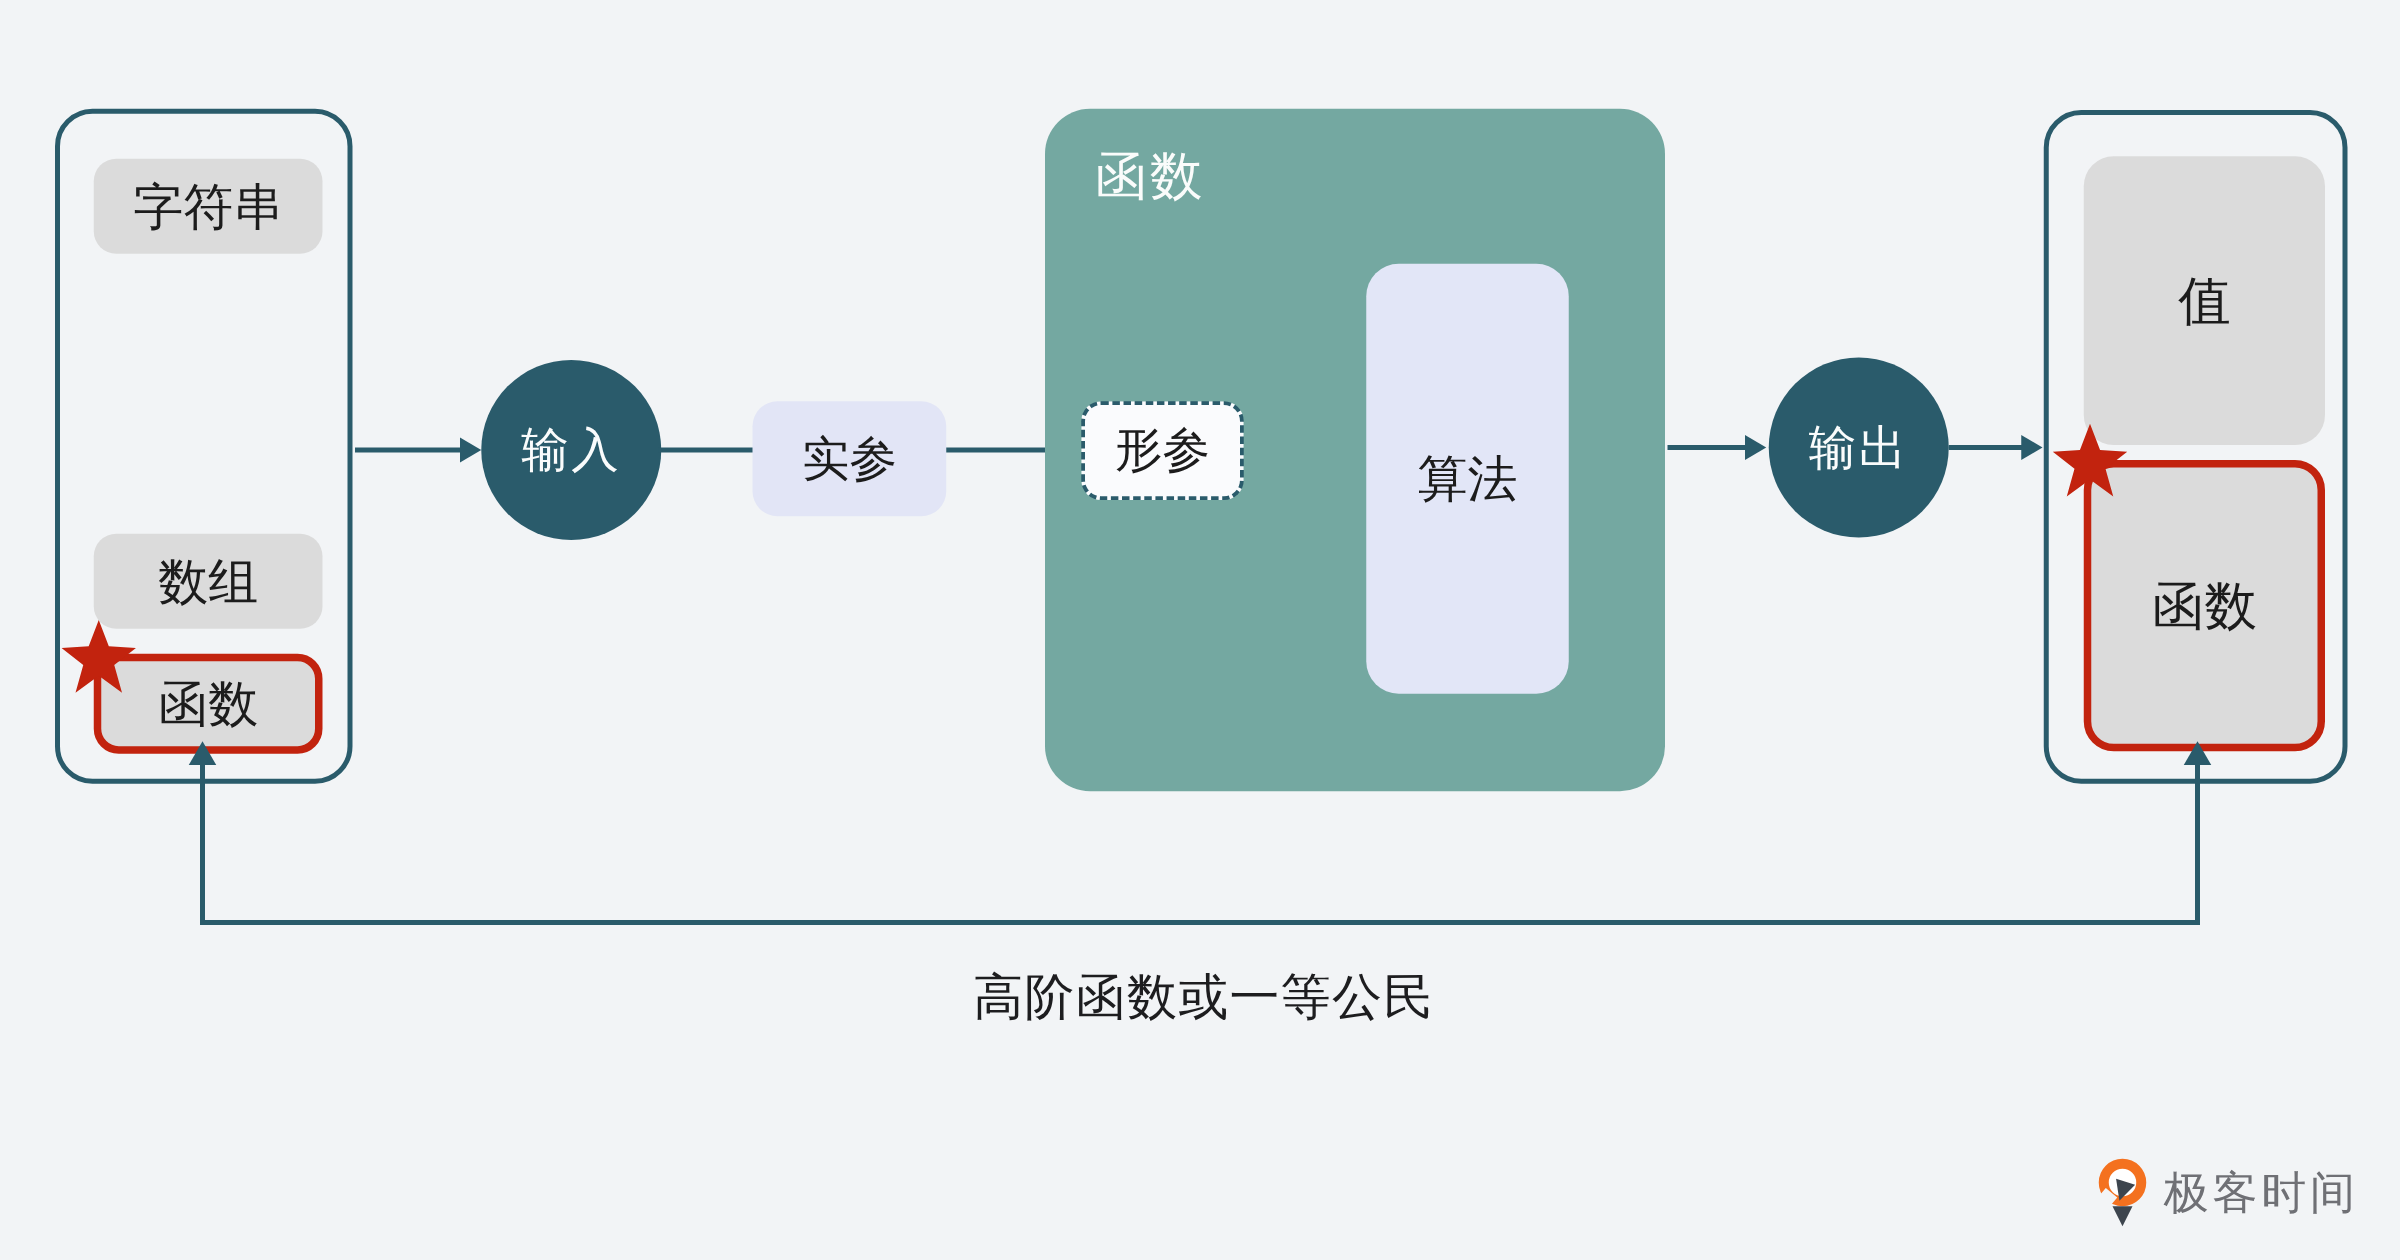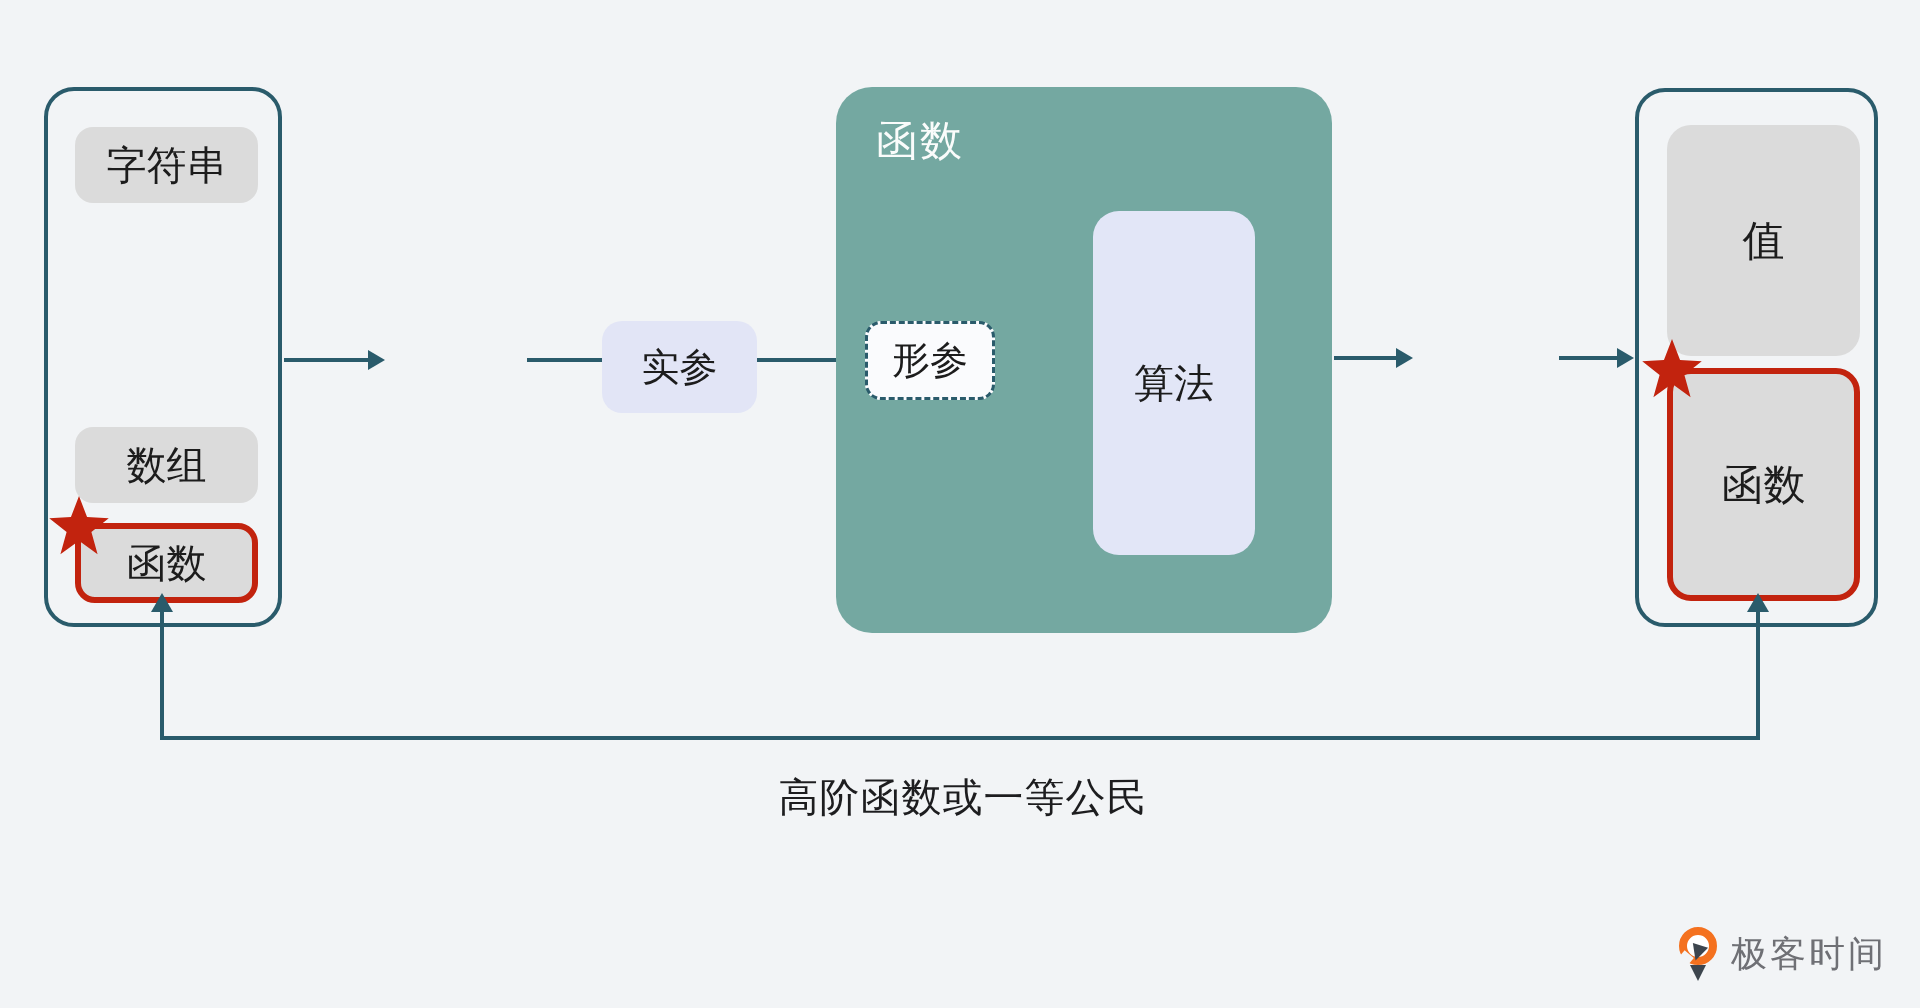--- a/index.html
+++ b/index.html
@@ -132,20 +132,23 @@
       </div>
     <div class="type-box pl-item pl-4">
         <span>函数</span>
       </div>
   </div>
   <div class="star star-left"></div>
 
   <div class="hline" style="left:284px;top:358px;width:86px;"></div>
   <div class="ah-right" style="left:368px;top:350px;"></div>
 
+  <div class="node-circle circle-input">
+      <span>输入</span>
+    </div>
 
   <div class="hline" style="left:527px;top:358px;width:76px;"></div>
 
   <div class="box-actual">
       <span>实参</span>
     </div>
 
   <div class="hline" style="left:757px;top:358px;width:90px;"></div>
   <div class="ah-right" style="left:845px;top:350px;"></div>
 
@@ -155,20 +158,23 @@
         <span>形参</span>
       </div>
     <div class="box-algo">
         <span>算法</span>
       </div>
   </div>
 
   <div class="hline" style="left:1334px;top:356px;width:64px;"></div>
   <div class="ah-right" style="left:1396px;top:348px;"></div>
 
+  <div class="node-circle circle-output">
+      <span>输出</span>
+    </div>
 
   <div class="hline" style="left:1559px;top:356px;width:60px;"></div>
   <div class="ah-right" style="left:1617px;top:348px;"></div>
 
   <div class="panel panel-right">
     <div class="type-box pr-value">
         <span>值</span>
       </div>
     <div class="type-box pr-func">
         <span>函数</span>

